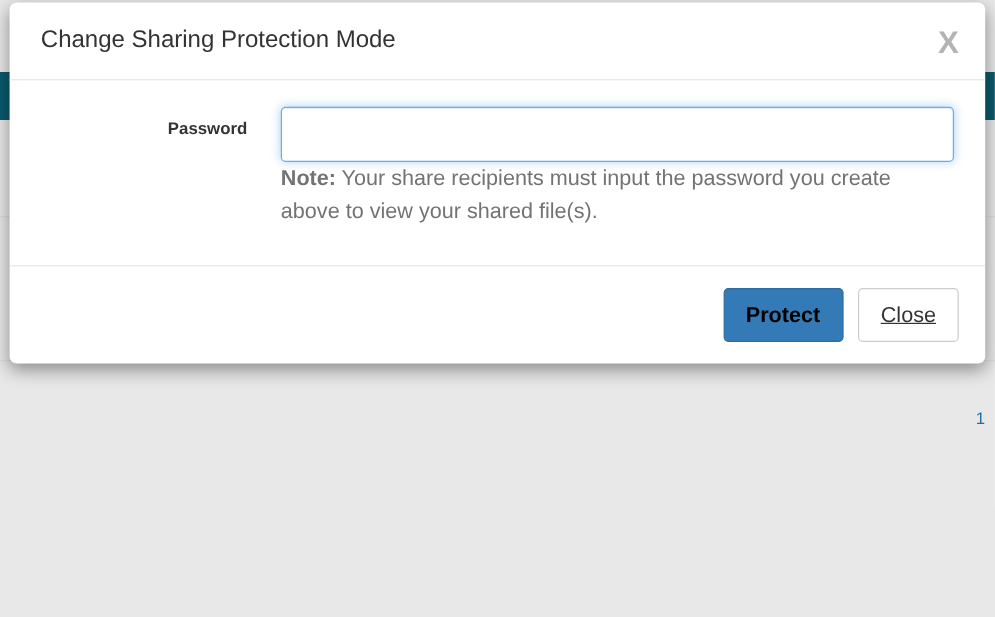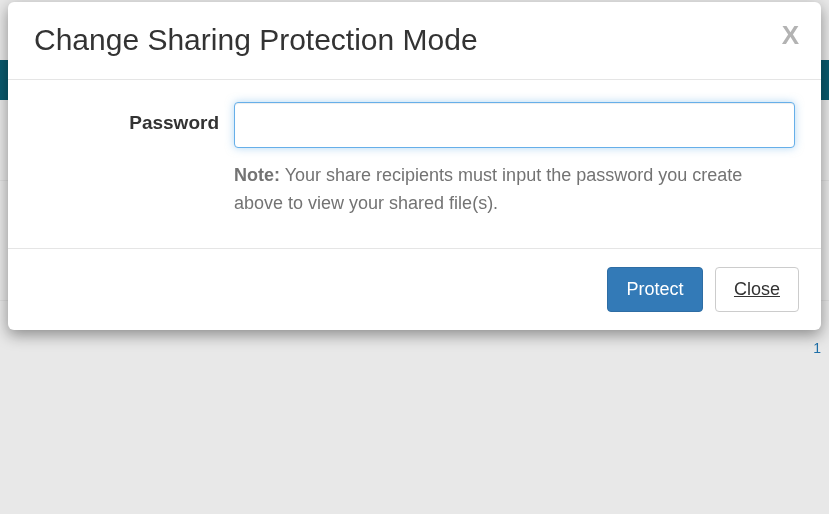--- a/index.html
+++ b/index.html
@@ -52,21 +52,21 @@
       background: #fff;
       border-radius: 6px;
       box-shadow: 0 5px 15px rgba(0,0,0,0.4);
     }
     .modal-header {
       padding: 18px 26px 20px 26px;
       border-bottom: 1px solid #e5e5e5;
       position: relative;
     }
     .modal-title {
-      font-size: 30px;
+      font-size: 20px;
       font-weight: 500;
       color: #333;
       line-height: 1.3;
     }
     .close-x {
       position: absolute;
       top: 20px;
       right: 22px;
       font-size: 26px;
       font-weight: 700;
@@ -84,43 +84,42 @@
       line-height: 1.55;
       margin-bottom: 22px;
     }
     .form-row {
       display: flex;
       align-items: flex-start;
     }
     .form-label {
       width: 200px;
       text-align: right;
-      padding-right: 15px;
+      padding-right: 28px;
       padding-top: 10px;
-      font-size: 19px;
+      font-size: 14px;
       font-weight: 700;
       color: #333;
     }
     .form-field {
       flex: 1;
     }
     .password-input {
       width: 100%;
       height: 46px;
       padding: 8px 14px;
       font-size: 18px;
       color: #555;
       background: #fff;
       border: 1px solid #66afe9;
       border-radius: 4px;
       outline: none;
       box-shadow: inset 0 1px 1px rgba(0,0,0,.075), 0 0 8px rgba(102,175,233,.5);
     }
     .note {
-      margin-top: 14px;
       font-size: 18px;
       color: #737373;
       line-height: 1.55;
     }
     .note-label {
       font-weight: 700;
     }
     .modal-footer {
       padding: 18px 22px;
       border-top: 1px solid #e5e5e5;
@@ -132,21 +131,22 @@
       font-size: 18px;
       line-height: 1.42;
       border-radius: 4px;
       cursor: pointer;
       margin-left: 8px;
       border: 1px solid transparent;
     }
     .btn-primary {
       background: #337ab7;
       border-color: #2e6da4;
-      color: #ffffff;
+      color: #000000;
+      font-weight: bold;
     }
     .btn-default {
       background: #fff;
       border-color: #ccc;
       color: #333;
       text-decoration: underline;
     }
   </style>
 </head>
 <body>

